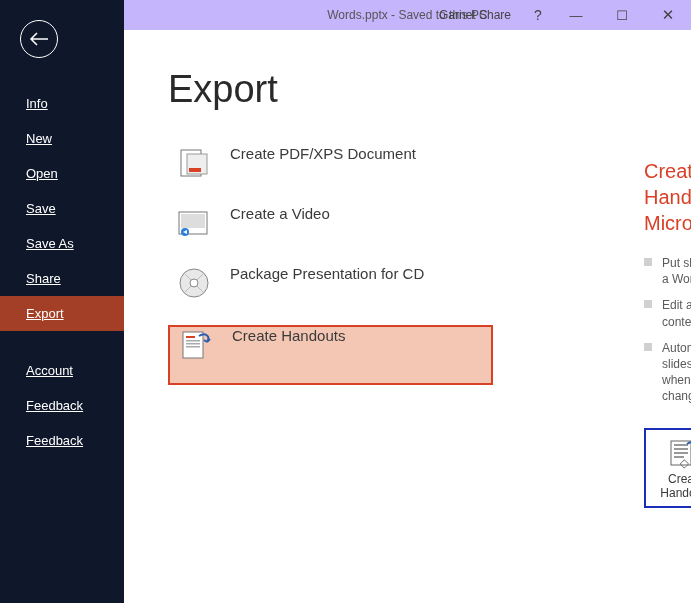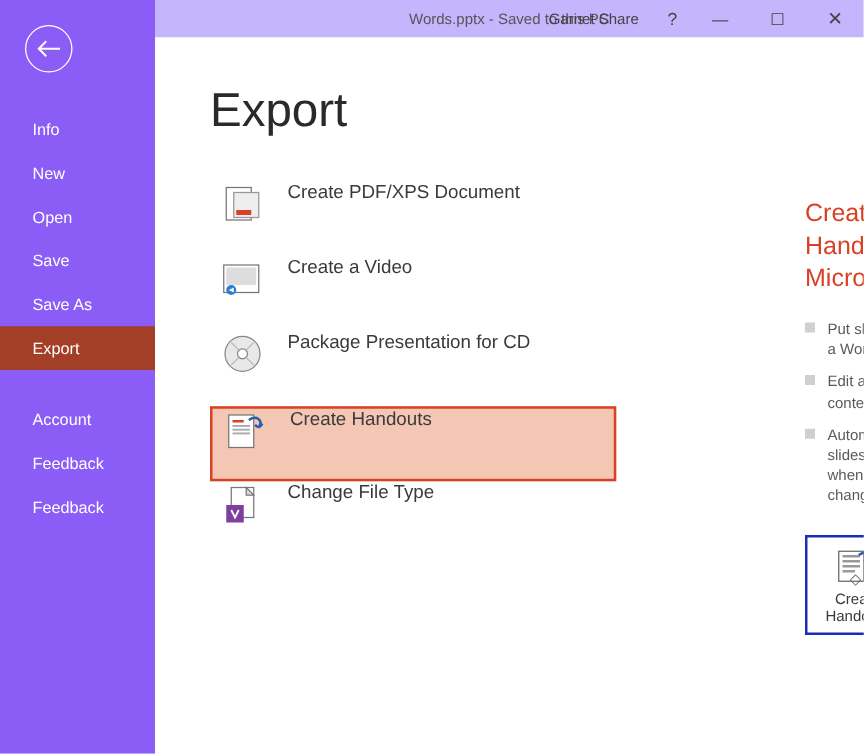--- a/index.html
+++ b/index.html
@@ -38,23 +38,24 @@
   }
   .user-name { font-size: 12px; color: #444; margin-right: 12px; }
   .win-btn { width: 46px; height: 30px; display:flex; align-items:center; justify-content:center; font-size:13px; color:#444; cursor:pointer;}
   .win-btn.help { width: 30px; font-size: 14px;}
   .win-btn.close { font-size: 15px;}
   .sidebar {
     position: absolute;
     left: 0; top: 0;
     width: 124px;
     height: 603px;
-    background: #8b5cf6;
+    background: #0f172a;
     color: #fff;
     padding-top: 20px;
+    text-decoration: underline;
   }
   .back-btn {
     width: 38px; height: 38px;
     border: 1.5px solid #fff;
     border-radius: 50%;
     margin-left: 20px;
     margin-bottom: 28px;
     display: flex;
     align-items: center;
     justify-content: center;
@@ -175,20 +176,21 @@
     <svg width="20" height="14" viewBox="0 0 20 14">
       <path d="M8 1 L2 7 L8 13 M2 7 L19 7" stroke="#fff" stroke-width="1.5" fill="none"></path>
     </svg>
   </div>
   <div class="sidebar-list" id="sb-list-a">
       <div class="sb-item">Info</div>
       <div class="sb-item">New</div>
       <div class="sb-item">Open</div>
       <div class="sb-item">Save</div>
       <div class="sb-item">Save As</div>
+      <div class="sb-item">Share</div>
       <div class="sb-item selected">Export</div>
     </div>
   <div class="sb-gap"></div>
   <div class="sidebar-list" id="sb-list-b">
       <div class="sb-item">Account</div>
       <div class="sb-item">Feedback</div>
       <div class="sb-item">Feedback</div>
     </div>
 </div>
 
@@ -231,31 +233,20 @@
           <svg width="34" height="34">
             <rect x="4" y="4" width="20" height="26" fill="#fff" stroke="#777"></rect>
             <rect x="7" y="8" width="9" height="2" fill="#d94126"></rect>
             <rect x="7" y="12" width="14" height="1.5" fill="#aaa"></rect>
             <rect x="7" y="15" width="14" height="1.5" fill="#aaa"></rect>
             <rect x="7" y="18" width="14" height="1.5" fill="#aaa"></rect>
             <path d="M20 8 C26 4 32 8 28 14 L31 11 M28 14 L25 12" stroke="#2a5db0" stroke-width="2" fill="none"></path>
           </svg>
         </div>
         <div class="opt-label">Create Handouts</div>
-      </div>
-      <div class="opt-row">
-        <div class="opt-icon">
-          <svg width="34" height="34">
-            <rect x="8" y="4" width="18" height="24" fill="#fff" stroke="#777"></rect>
-            <path d="M20 4 L26 10 L20 10 Z" fill="#ddd" stroke="#777"></path>
-            <rect x="4" y="18" width="14" height="14" fill="#7e3fa0"></rect>
-            <path d="M8 22 L11 28 L14 22" stroke="#fff" stroke-width="1.5" fill="none"></path>
-          </svg>
-        </div>
-        <div class="opt-label">Change File Type</div>
       </div>
     </div>
 
   <div class="right-pane">
     <div class="rp-title">Create Handouts in Microsoft Word</div>
     <div id="rp-bullets">
         <div class="rp-bullet">
           <div class="rp-bullet-marker"></div>
           <div>Put slides and notes in a Word document</div>
         </div>

